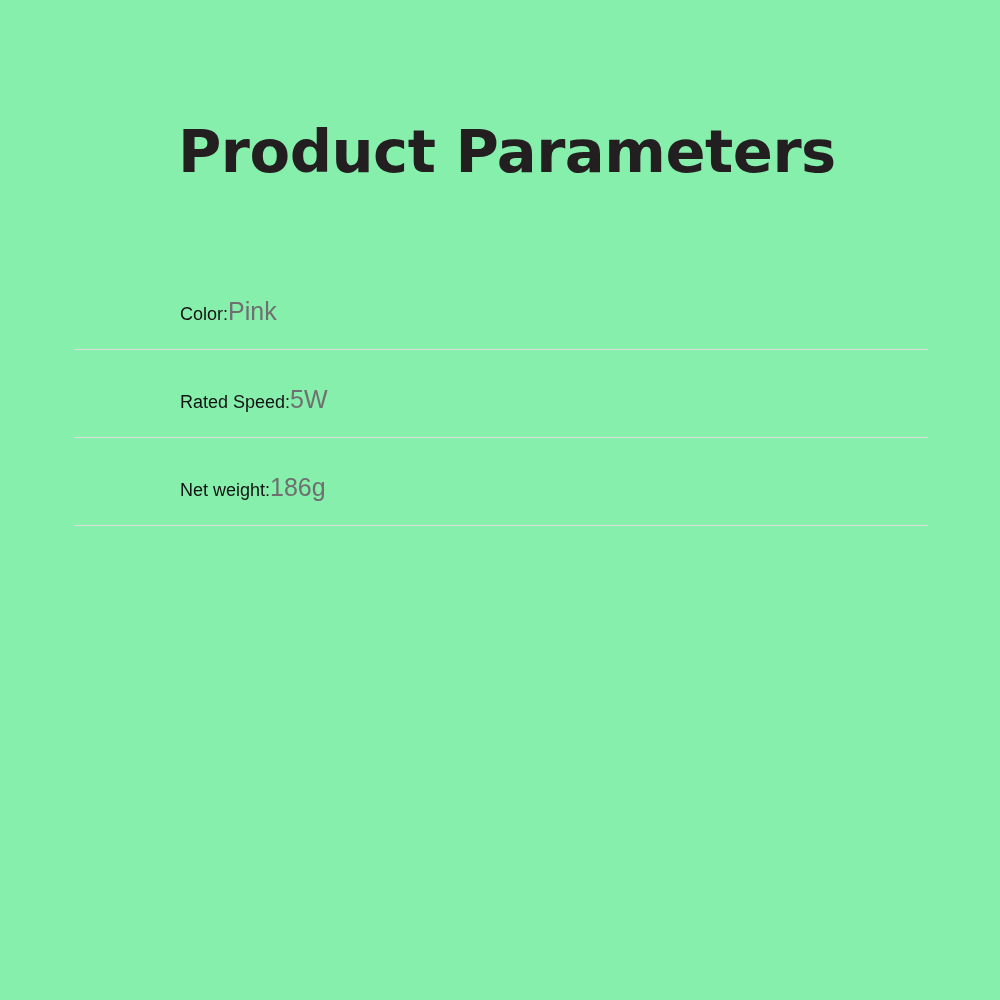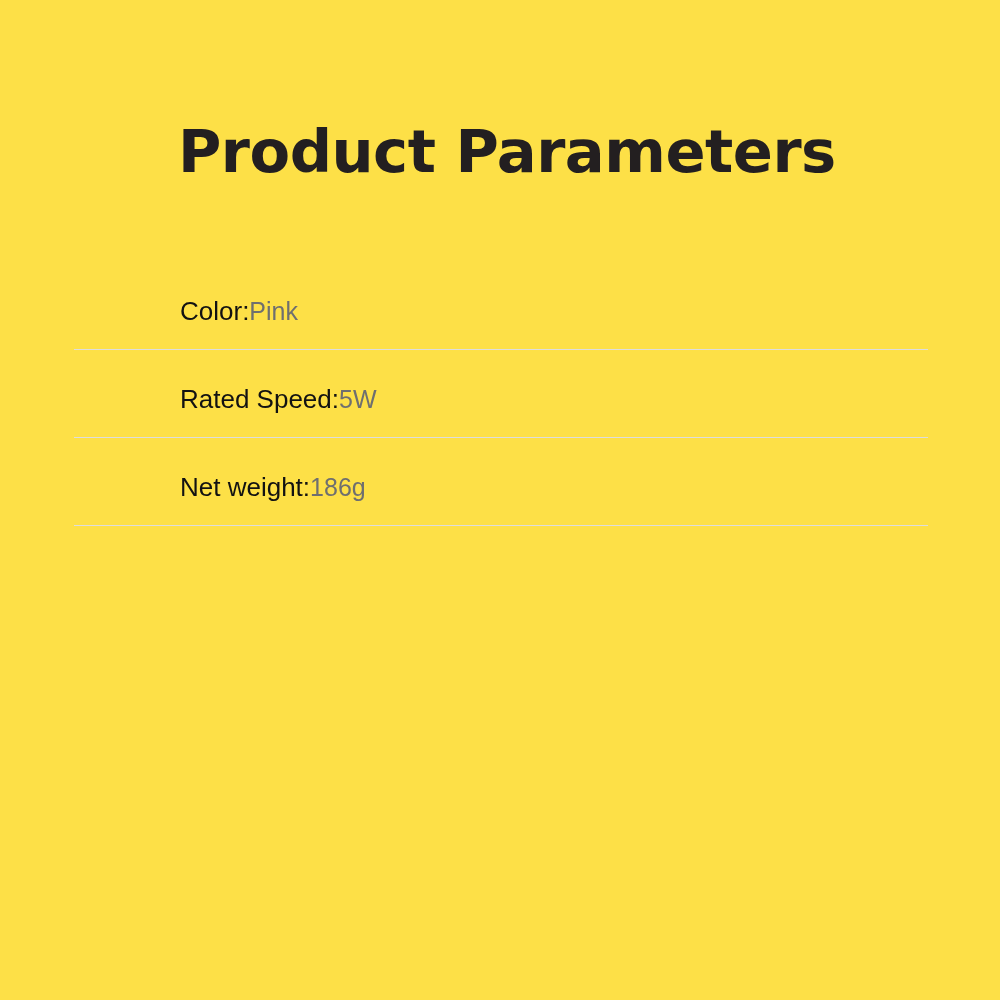--- a/index.html
+++ b/index.html
@@ -13,21 +13,21 @@
     background: #ffffff;
     font-family: "Liberation Sans", sans-serif;
     -webkit-font-smoothing: antialiased;
     overflow: hidden;
   }
 
   .page {
     position: relative;
     width: 1000px;
     height: 1000px;
-    background: #fde047;
+    background: #86efac;
     box-sizing: border-box;
   }
 
   
   .page-title {
     position: absolute;
     left: 178px;
     top: 117px;
     margin: 0;
     font-family: "DejaVu Sans", sans-serif;
@@ -59,21 +59,21 @@
   .spec-row .row-inner {
     position: absolute;
     left: 106px;
     bottom: 19px;
     white-space: nowrap;
     line-height: 30px;
   }
 
   .spec-label {
     font-family: "Liberation Sans", sans-serif;
-    font-size: 26px;
+    font-size: 18px;
     font-weight: 400;
     color: #121212;
   }
 
   .spec-value {
     font-family: "Liberation Sans", sans-serif;
     font-size: 25px;
     font-weight: 400;
     color: #6f6f6f;
   }

